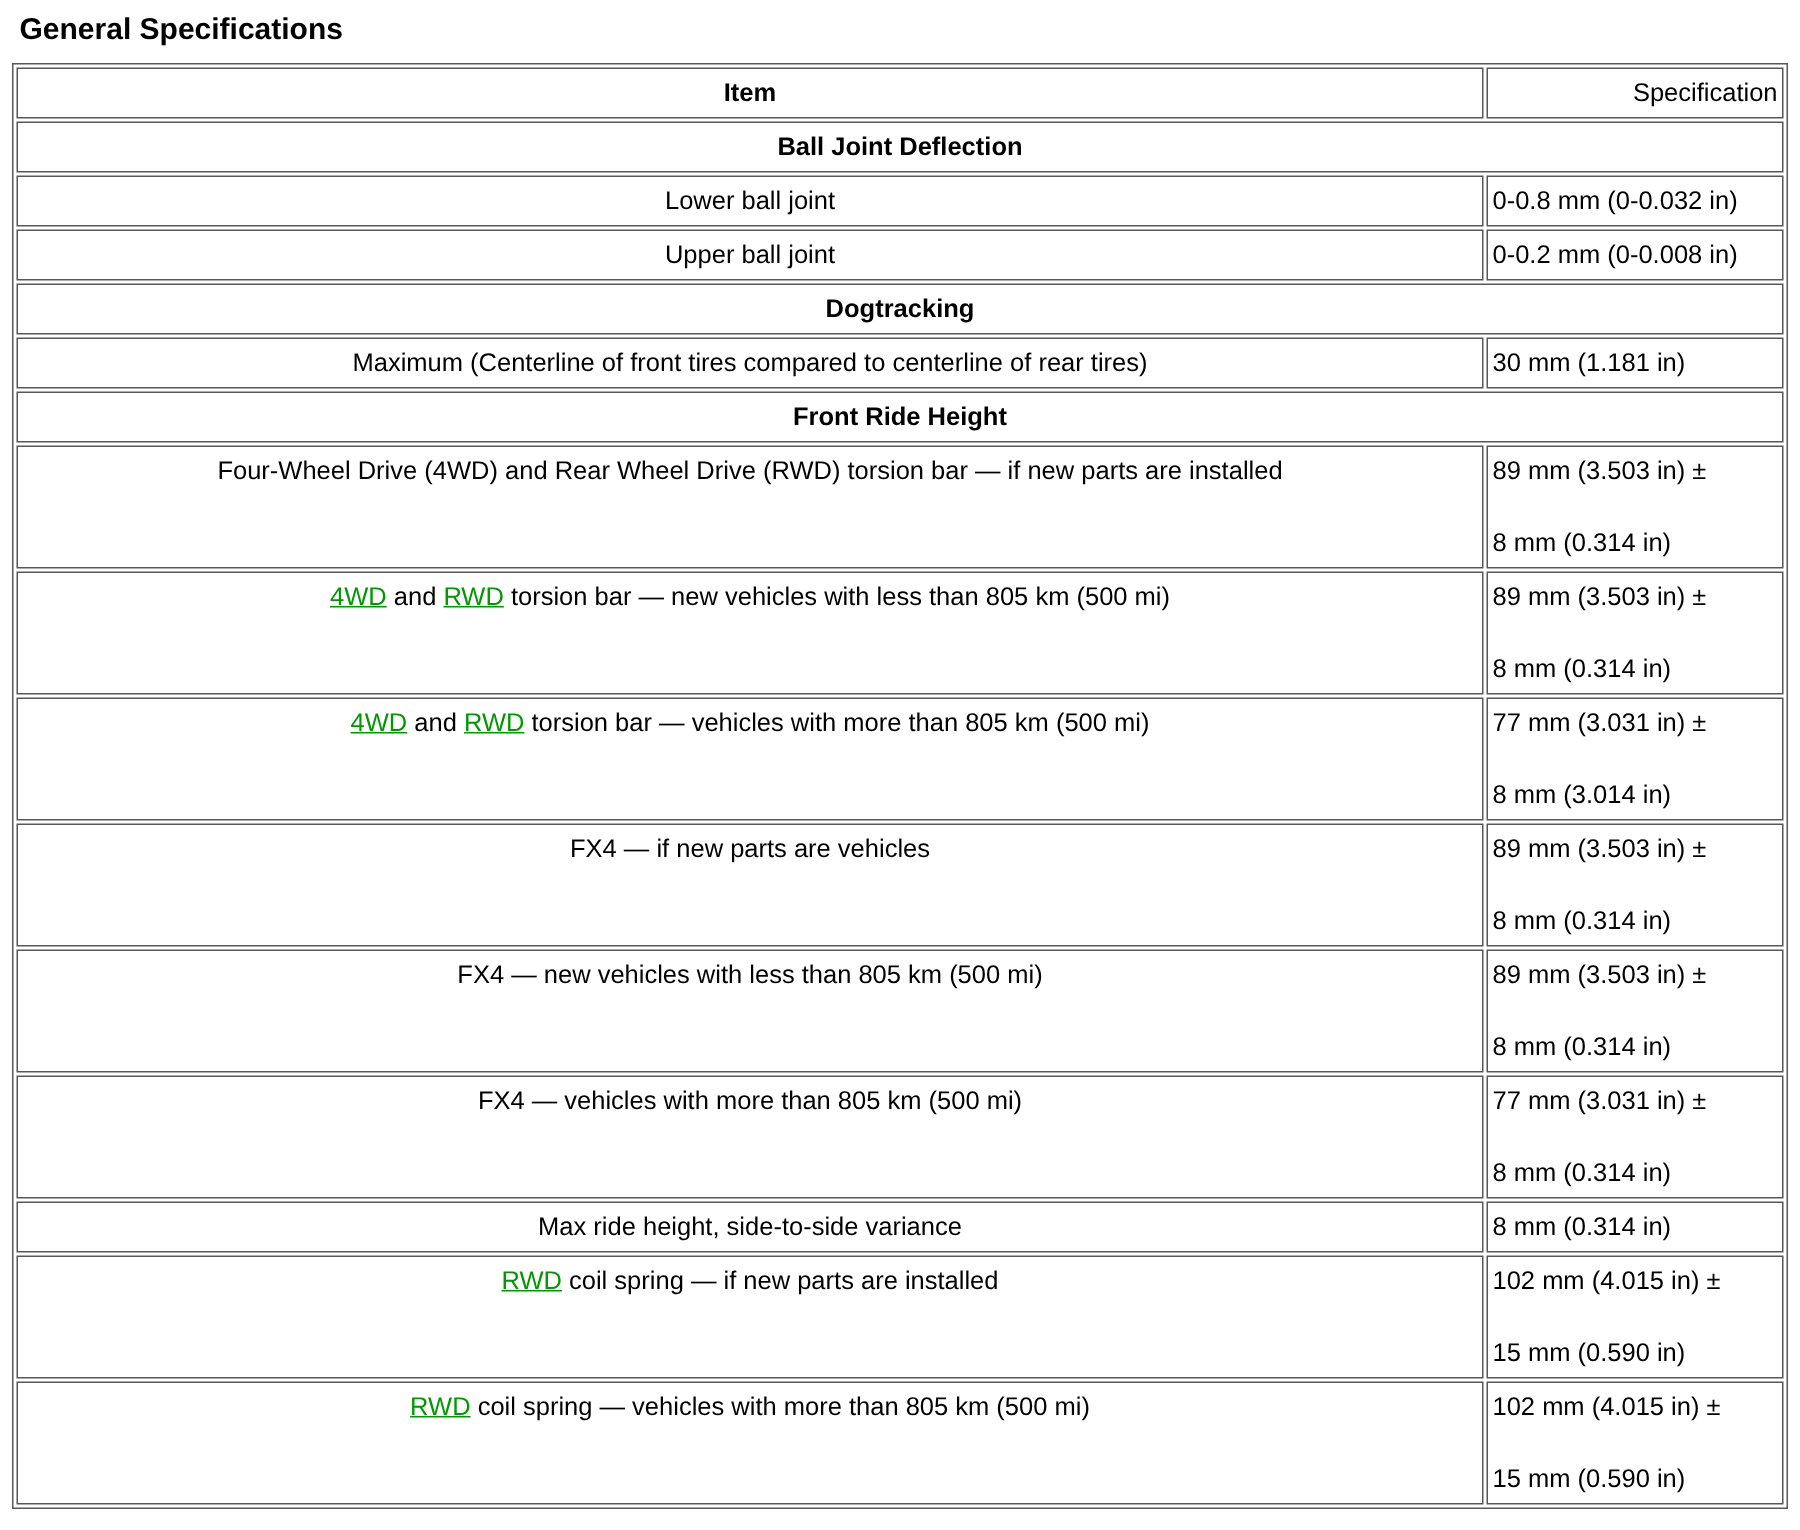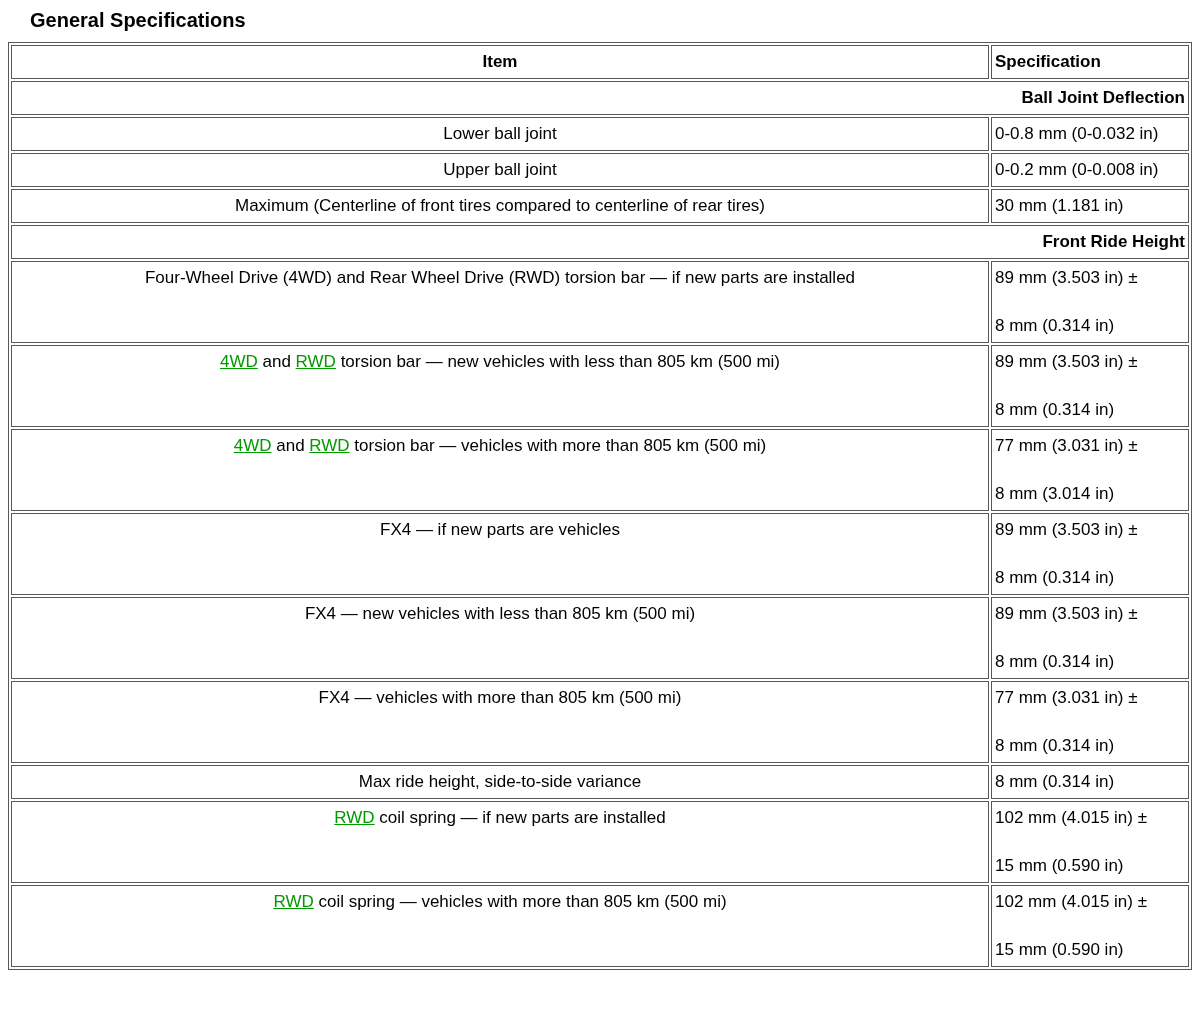--- a/index.html
+++ b/index.html
@@ -12,21 +12,21 @@
   .page {
     width: 1200px;
     height: 1020px;
     overflow: hidden;
     background: #ffffff;
   }
   .doc-title {
     font-size: 20px;
     font-weight: bold;
     line-height: 22px;
-    margin: 9px 0 0 30px;
+    margin: 9px 0 0 13px;
   }
   table.spec-table {
     border-collapse: separate;
     border-spacing: 2px;
     border: 1px solid #585858;
     margin: 11px 0 0 8px;
     width: 1184px;
     table-layout: fixed;
   }
   table.spec-table th,
@@ -37,27 +37,27 @@
     padding: 4px 3px;
     vertical-align: top;
     overflow: hidden;
   }
   th.col-item {
     text-align: center;
     font-weight: bold;
   }
   th.col-spec {
     width: 190px;
-    text-align: left;
-    font-weight: bold;
+    text-align: right;
+    font-weight: normal;
     margin-top: 16px;
   }
   td.section-cell {
     font-weight: bold;
-    text-align: right;
+    text-align: center;
     padding-left: 5px;
   }
   td.item-cell {
     text-align: center;
     padding-left: 5px;
   }
   td.spec-cell {
     text-align: left;
   }
   a.term-link {
@@ -85,20 +85,23 @@
     <tr>
           <td colspan="2" class="section-cell">Ball Joint Deflection</td>
         </tr>
         <tr>
           <td class="item-cell"><span>Lower ball joint</span></td>
           <td class="spec-cell"><span>0-0.8 mm (0-0.032 in)</span></td>
         </tr>
         <tr>
           <td class="item-cell"><span>Upper ball joint</span></td>
           <td class="spec-cell"><span>0-0.2 mm (0-0.008 in)</span></td>
+        </tr>
+        <tr>
+          <td colspan="2" class="section-cell">Dogtracking</td>
         </tr>
         <tr>
           <td class="item-cell"><span>Maximum (Centerline of front tires compared to centerline of rear tires)</span></td>
           <td class="spec-cell"><span>30 mm (1.181 in)</span></td>
         </tr>
         <tr>
           <td colspan="2" class="section-cell">Front Ride Height</td>
         </tr>
         <tr>
           <td class="item-cell"><span>Four-Wheel Drive (4WD) and Rear Wheel Drive (RWD) torsion bar — if new parts are installed</span></td>

